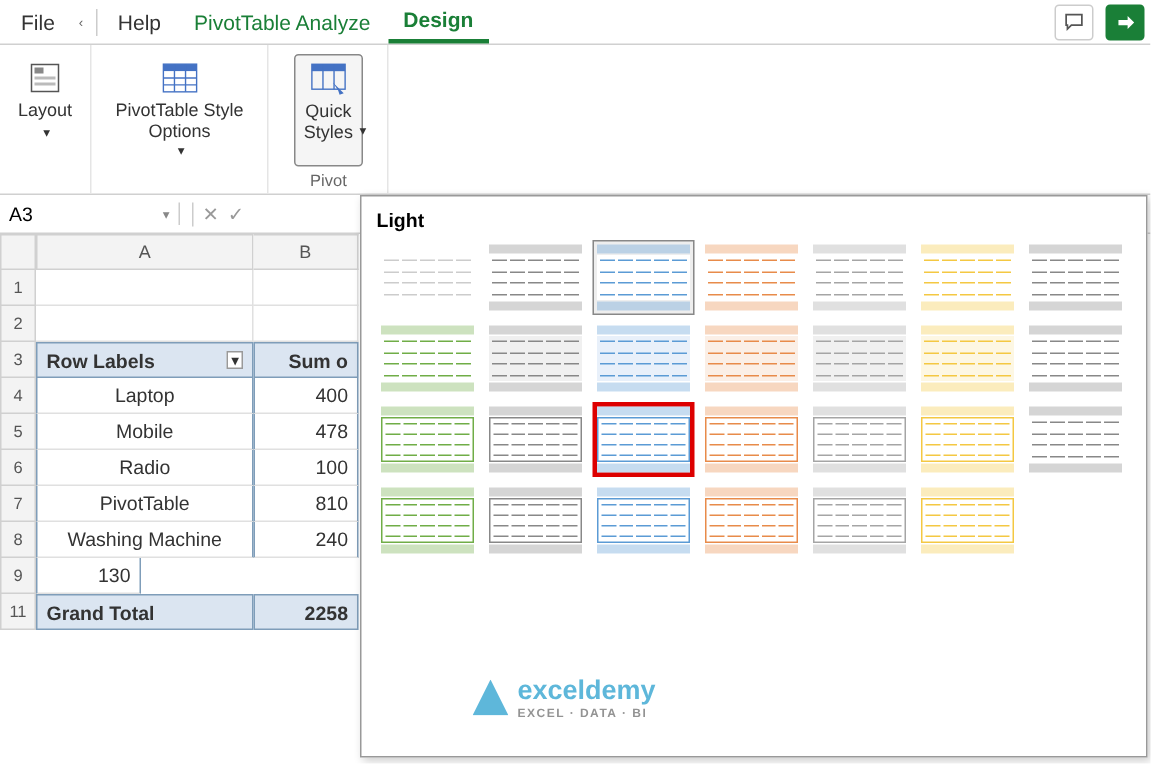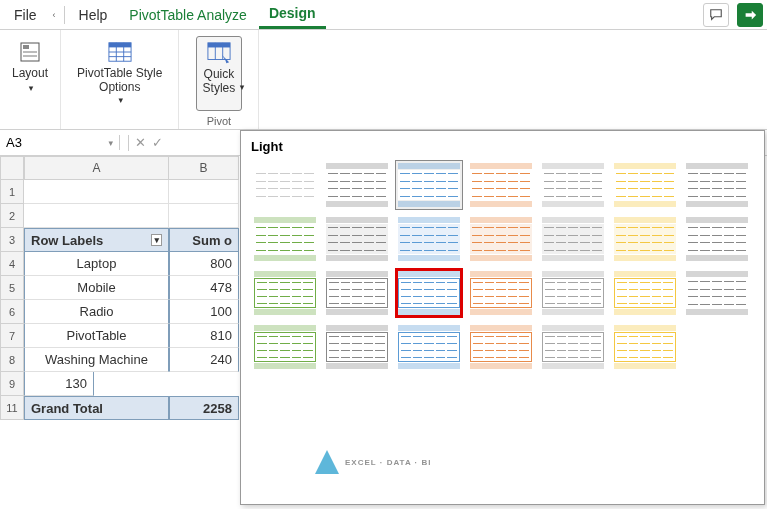--- a/index.html
+++ b/index.html
@@ -181,21 +181,21 @@
         <div class="row">
           <div class="cell a"></div>
           <div class="cell b"></div>
         </div>
         <div class="row">
   <div class="cell a pivot-header">Row Labels<span class="filter">▾</span></div>
   <div class="cell b pivot-header">Sum o</div>
 </div>
         <div class="row">
     <div class="cell a pivot-data">Laptop</div>
-    <div class="cell b pivot-data">800</div>
+    <div class="cell b pivot-data">400</div>
   </div>
         <div class="row">
     <div class="cell a pivot-data">Mobile</div>
     <div class="cell b pivot-data">478</div>
   </div>
         <div class="row">
     <div class="cell a pivot-data">Radio</div>
     <div class="cell b pivot-data">100</div>
   </div>
         <div class="row">
@@ -1137,15 +1137,16 @@
           </div>
         </div>
         <div class="ftr" style="background:#f4c842;opacity:.35"></div>
       </div>
     </div>
 </div>
 
 <div class="watermark">
   <div class="wm-icon"></div>
   <div>
+    <span>exceldemy</span>
     <span class="sub">EXCEL · DATA · BI</span>
   </div>
 </div>
 
 </body></html>

